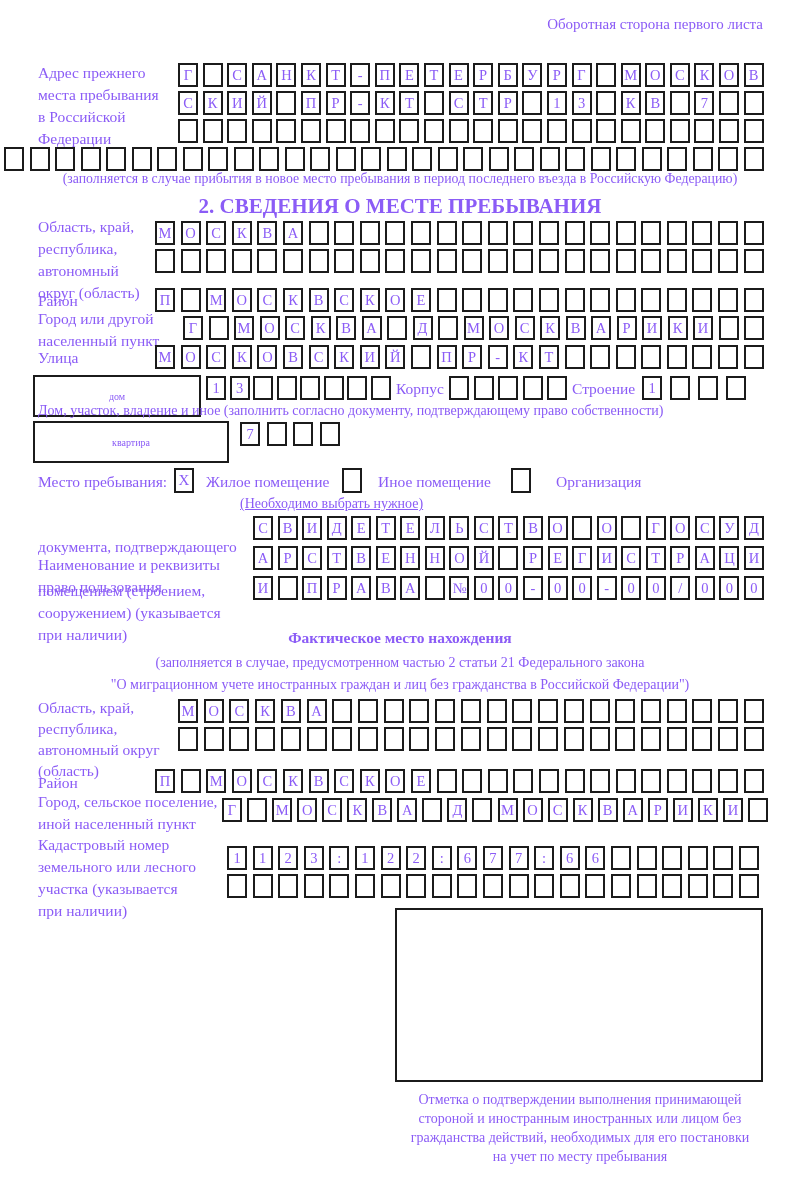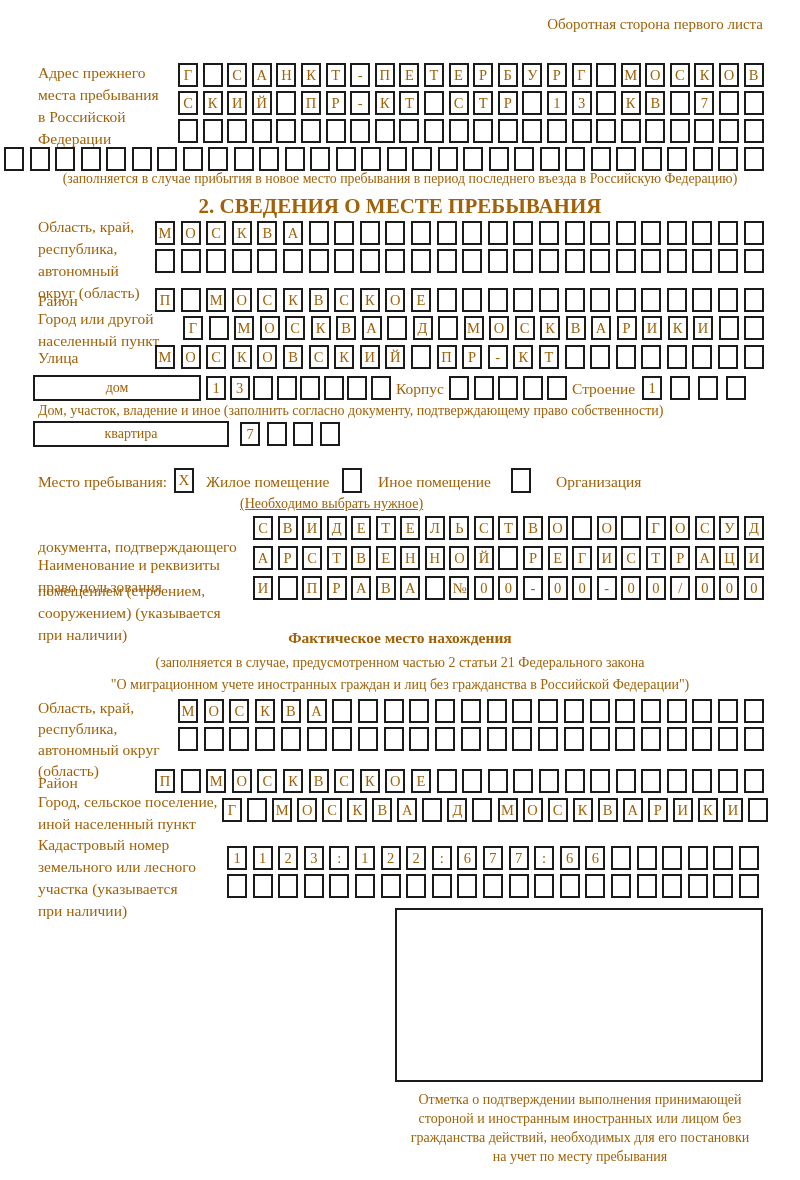--- a/index.html
+++ b/index.html
@@ -1,33 +1,33 @@
 <!DOCTYPE html>
 <html><head>
 <meta charset="utf-8">
 <style>
   html,body{margin:0;padding:0;background:#fff;}
   .page{
     position:relative;width:800px;height:1180px;background:#ffffff;
-    font-family:"Liberation Serif","DejaVu Serif",serif;color:#a16207;overflow:hidden;
+    font-family:"Liberation Serif","DejaVu Serif",serif;color:#8b5cf6;overflow:hidden;
   }
   .abs{position:absolute;}
   .lbl{position:absolute;font-size:15.5px;line-height:22px;white-space:nowrap;}
   .note{position:absolute;font-size:13.8px;white-space:nowrap;}
   .center{left:0;width:800px;text-align:center;}
   .bold{font-weight:bold;}
   .cellrow{position:absolute;display:flex;justify-content:space-between;height:24px;}
   .cell{
     width:20px;height:24px;box-sizing:border-box;border:2px solid #1b1b1b;
     display:flex;align-items:center;justify-content:center;
     font-size:14.5px;line-height:1;background:#fff;flex:0 0 20px;
   }
   .widebox{
-    position:absolute;box-sizing:border-box;border:2px solid #1b1b1b;height:26px;
-    display:flex;align-items:center;justify-content:center;font-size:14px;background:#fff;
+    position:absolute;box-sizing:border-box;border:2px solid #1b1b1b;height:42px;
+    display:flex;align-items:center;justify-content:center;font-size:10px;background:#fff;
   }
   .checkbox{
     position:absolute;width:20px;height:25px;box-sizing:border-box;border:2px solid #1b1b1b;
     display:flex;align-items:center;justify-content:center;font-size:15px;background:#fff;
   }
   .stampbox{position:absolute;box-sizing:border-box;border:2px solid #1b1b1b;background:#fff;}
   .stampnote{position:absolute;font-size:14px;line-height:19px;text-align:center;}
   .factnote{position:absolute;font-size:14px;white-space:nowrap;}
 </style>
 </head>

